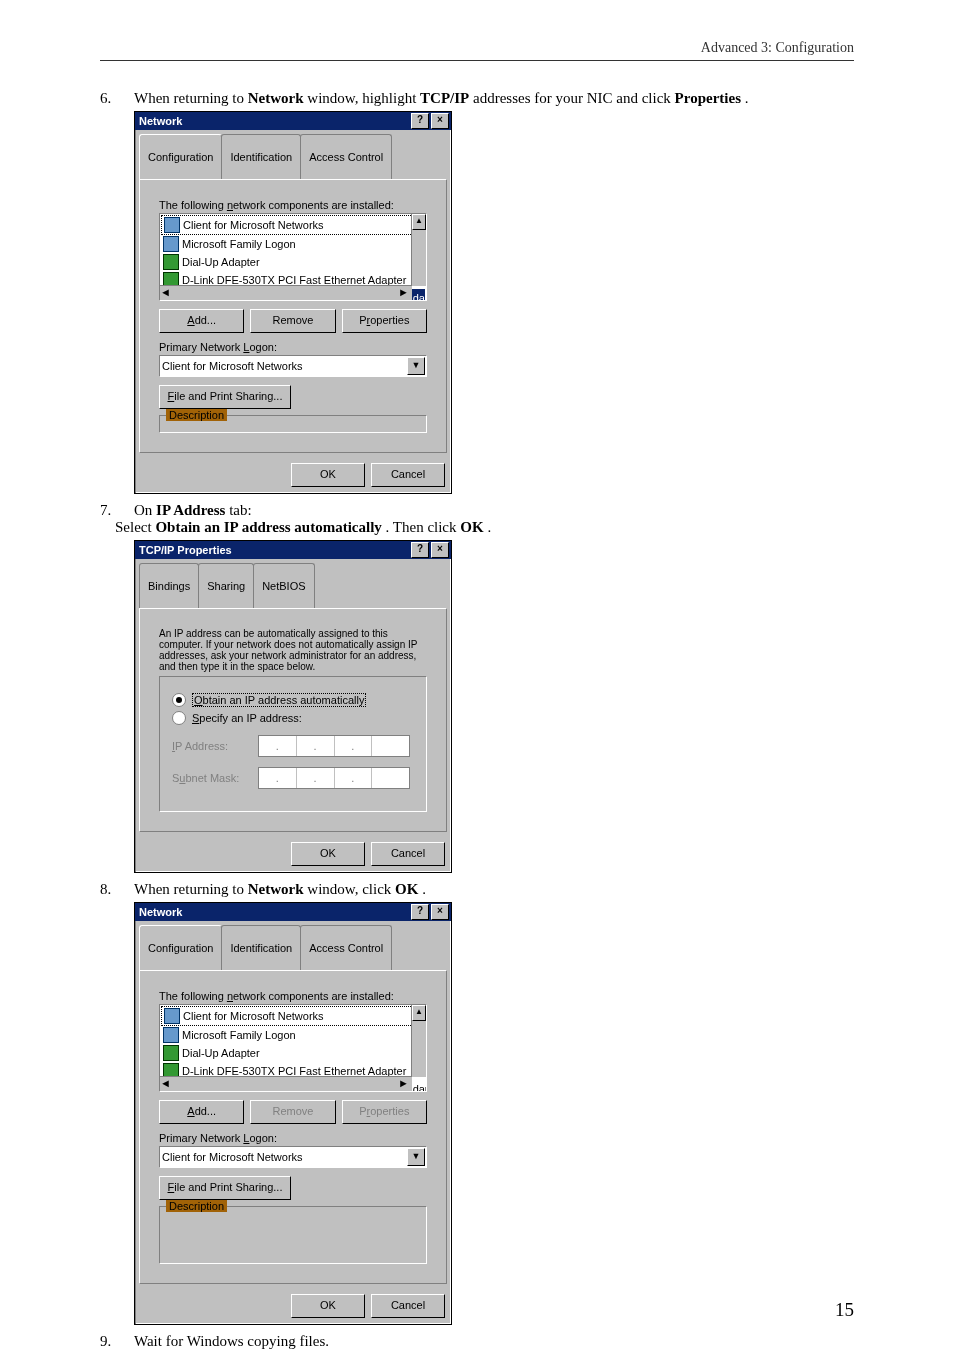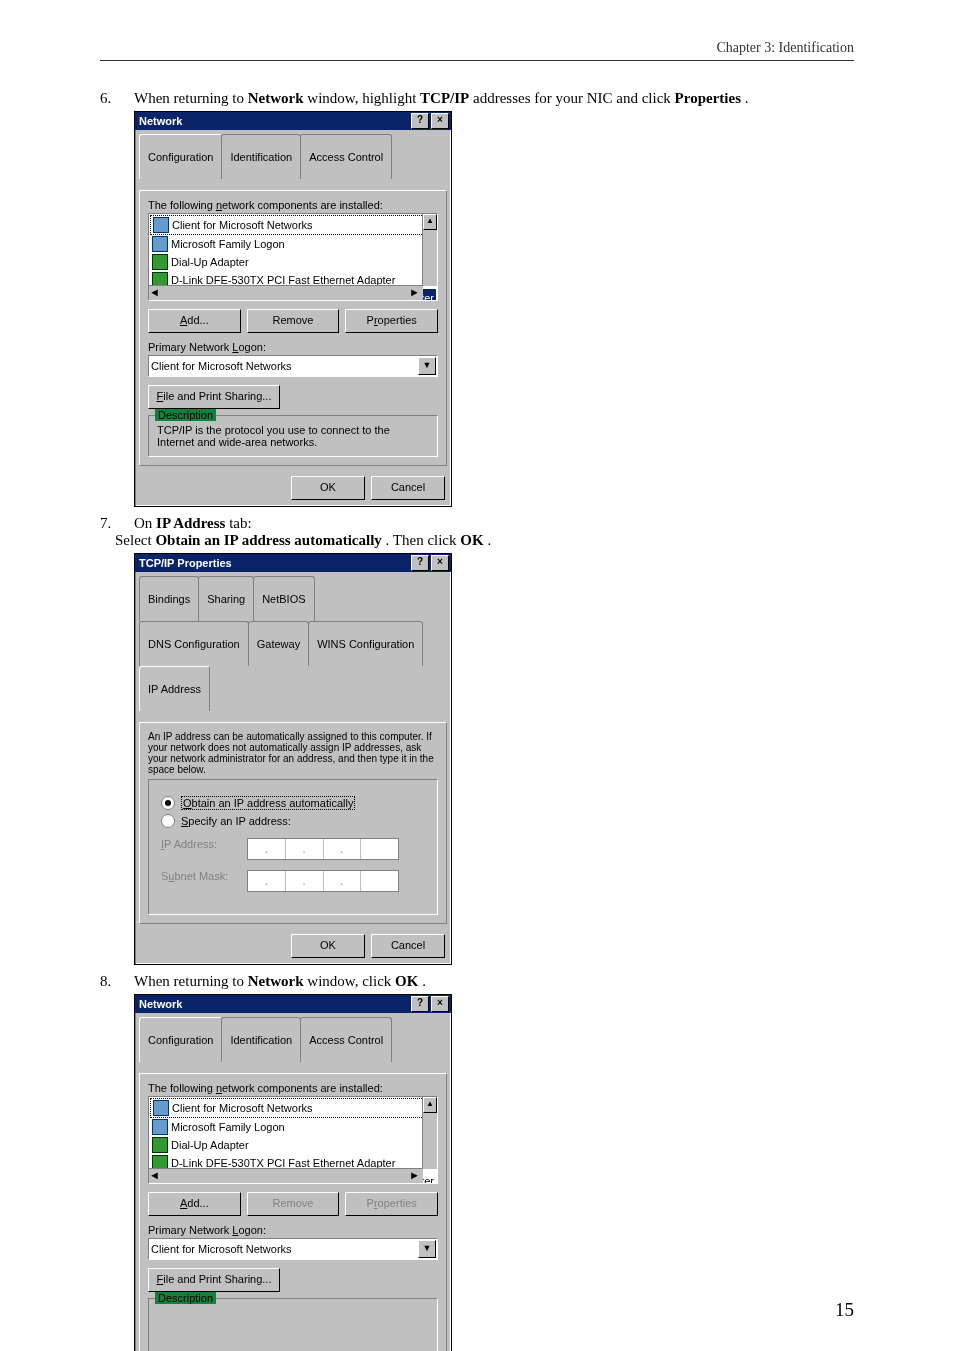--- a/index.html
+++ b/index.html
@@ -11,60 +11,60 @@
   .step-num{width:34px}
   .step-text{flex:1}
   .text-indent{margin-left:15px}
   .win{font-family:Tahoma,Arial,sans-serif;font-size:11px;background:#c0c0c0;border:1px solid #000;width:316px;margin:4px 0 8px 34px;box-shadow:1px 1px 0 #808080 inset,-1px -1px 0 #fff inset}
   .titlebar{background:linear-gradient(to right,#0a246a,#0a246a);color:#fff;height:18px;display:flex;align-items:center;padding:0 2px;font-weight:bold;font-size:11px}
   .titlebar .t{flex:1;padding-left:2px}
   .titlebar .btn{width:16px;height:14px;background:#c0c0c0;border:1px solid #fff;border-right-color:#000;border-bottom-color:#000;margin-left:2px;text-align:center;line-height:12px;color:#000;font-size:10px;font-weight:bold}
   .tabs{display:flex;padding:4px 4px 0 4px}
   .tab{border:1px solid #808080;border-bottom:none;background:#c0c0c0;padding:16px 8px;font-size:11px;border-top-left-radius:3px;border-top-right-radius:3px;margin-right:-1px}
   .tab.active{background:#c0c0c0;position:relative;z-index:2;border-color:#fff #808080 #c0c0c0 #fff}
-  .panel{border:1px solid #fff;border-right-color:#808080;border-bottom-color:#808080;margin:11px 4px 4px 4px;padding:8px;background:#c0c0c0}
+  .panel{border:1px solid #fff;border-right-color:#808080;border-bottom-color:#808080;margin:0 4px 4px 4px;padding:19px;background:#c0c0c0}
   .lbl{font-size:11px;margin-bottom:2px}
   .listbox{background:#fff;border:1px solid #808080;border-right-color:#fff;border-bottom-color:#fff;height:84px;padding:1px;overflow:hidden;position:relative}
   .listbox .item{padding:1px 2px;display:flex;align-items:center;white-space:nowrap}
   .listbox .item.sel{background:#0a246a;color:#fff}
   .listbox .item.selDot{border:1px dotted #000}
   .ico{width:14px;height:14px;margin-right:3px;display:inline-block;background:#5a8;border:1px solid #060}
   .ico.blue{background:#69c;border-color:#036}
   .ico.green{background:#393;border-color:#030}
   .scroll{position:absolute;right:0;top:0;bottom:14px;width:14px;background:#c0c0c0;border-left:1px solid #808080}
   .scroll .sbtn{height:14px;background:#c0c0c0;border:1px solid #fff;border-right-color:#000;border-bottom-color:#000;font-size:8px;text-align:center;line-height:12px}
   .hscroll{position:absolute;left:0;right:14px;bottom:0;height:14px;background:#c0c0c0;border-top:1px solid #808080;display:flex}
   .hscroll .sbtn{width:14px}
   .row{display:flex;gap:6px;margin-top:8px}
   .wbtn{flex:1;height:22px;border:1px solid #fff;border-right-color:#000;border-bottom-color:#000;background:#c0c0c0;text-align:center;line-height:20px;font-size:11px}
   .wbtn.dis{color:#808080}
   .dd{background:#fff;border:1px solid #808080;border-right-color:#fff;border-bottom-color:#fff;height:20px;display:flex;align-items:center;padding:0 2px;position:relative}
   .dd .ar{position:absolute;right:1px;top:1px;bottom:1px;width:16px;background:#c0c0c0;border:1px solid #fff;border-right-color:#000;border-bottom-color:#000;text-align:center;line-height:14px;font-size:9px}
   .grp{border:1px solid #808080;border-right-color:#fff;border-bottom-color:#fff;padding:8px;margin-top:6px;position:relative}
-  .grp .gl{position:absolute;top:-7px;left:6px;background:#15803d;padding:0 3px;font-size:11px}
+  .grp .gl{position:absolute;top:-7px;left:6px;background:#a16207;padding:0 3px;font-size:11px}
   .btm{display:flex;justify-content:flex-end;padding:6px;gap:6px}
   .btm .wbtn{flex:0 0 72px}
   .tab-row2{display:flex;flex-wrap:wrap;padding:4px 4px 0 4px}
   .radio{display:flex;align-items:center;margin:4px 0}
   .radio .r{width:12px;height:12px;border-radius:50%;border:1px solid #808080;background:#fff;margin-right:6px;display:flex;align-items:center;justify-content:center}
   .radio .r .dot{width:6px;height:6px;border-radius:50%;background:#000}
   .ipgrp{border:1px solid #808080;border-right-color:#fff;border-bottom-color:#fff;padding:12px;margin-top:4px}
-  .iprow{display:flex;align-items:flex-start;margin:10px 0}
+  .iprow{display:flex;align-items:center;margin:10px 0}
   .iprow .ilbl{width:86px;color:#808080;font-size:11px}
   .ipbox{background:#fff;border:1px solid #808080;width:150px;height:20px;display:flex}
   .ipbox .seg{flex:1;border-right:1px solid #c0c0c0;text-align:center;line-height:20px;color:#808080}
   .ipbox .seg:last-child{border-right:none}
   .page-num{position:absolute;bottom:30px;right:100px;font-size:19px}
   .u{text-decoration:underline}
   .dotted-box{border:1px dotted #000;padding:0 1px}
 </style>
 </head>
 <body>
 <div class="page">
-  <div class="hdr">Chapter 3: Identification</div>
+  <div class="hdr">Advanced 3: Configuration</div>
   <div class="hdr-rule"></div>
 
   <div class="content">
 
     <div class="step">
       <div class="step-num">6.</div>
       <div class="step-text">
         <span>When returning to </span>
         <b>Network</b>
         <span> window, highlight </span>
@@ -126,21 +126,20 @@
         <div class="lbl" style="margin-top:8px">Primary Network <span class="u">L</span>ogon:</div>
         <div class="dd">
           <span>Client for Microsoft Networks</span>
           <div class="ar">▼</div>
         </div>
         <div style="margin-top:8px">
           <div class="wbtn" style="width:130px"><span class="u">F</span>ile and Print Sharing...</div>
         </div>
         <div class="grp">
           <div class="gl">Description</div>
-          <div style="font-size:11px">TCP/IP is the protocol you use to connect to the Internet and wide-area networks.</div>
         </div>
       </div>
       <div class="btm">
         <div class="wbtn">OK</div>
         <div class="wbtn">Cancel</div>
       </div>
     </div>
 
     <div class="step">
       <div class="step-num">7.</div>
@@ -161,26 +160,20 @@
     <div class="win">
       <div class="titlebar">
         <div class="t">TCP/IP Properties</div>
         <div class="btn">?</div>
         <div class="btn">×</div>
       </div>
       <div class="tab-row2">
         <div class="tab">Bindings</div>
         <div class="tab">Sharing</div>
         <div class="tab">NetBIOS</div>
-      </div>
-      <div class="tab-row2" style="padding-top:0">
-        <div class="tab">DNS Configuration</div>
-        <div class="tab">Gateway</div>
-        <div class="tab">WINS Configuration</div>
-        <div class="tab active">IP Address</div>
       </div>
       <div class="panel">
         <div style="font-size:10px">An IP address can be automatically assigned to this computer. If your network does not automatically assign IP addresses, ask your network administrator for an address, and then type it in the space below.</div>
         <div class="ipgrp">
           <div class="radio">
             <div class="r">
                 <div class="dot"></div>
               </div>
             <span class="dotted-box"><span class="u">O</span>btain an IP address automatically</span>
           </div>

